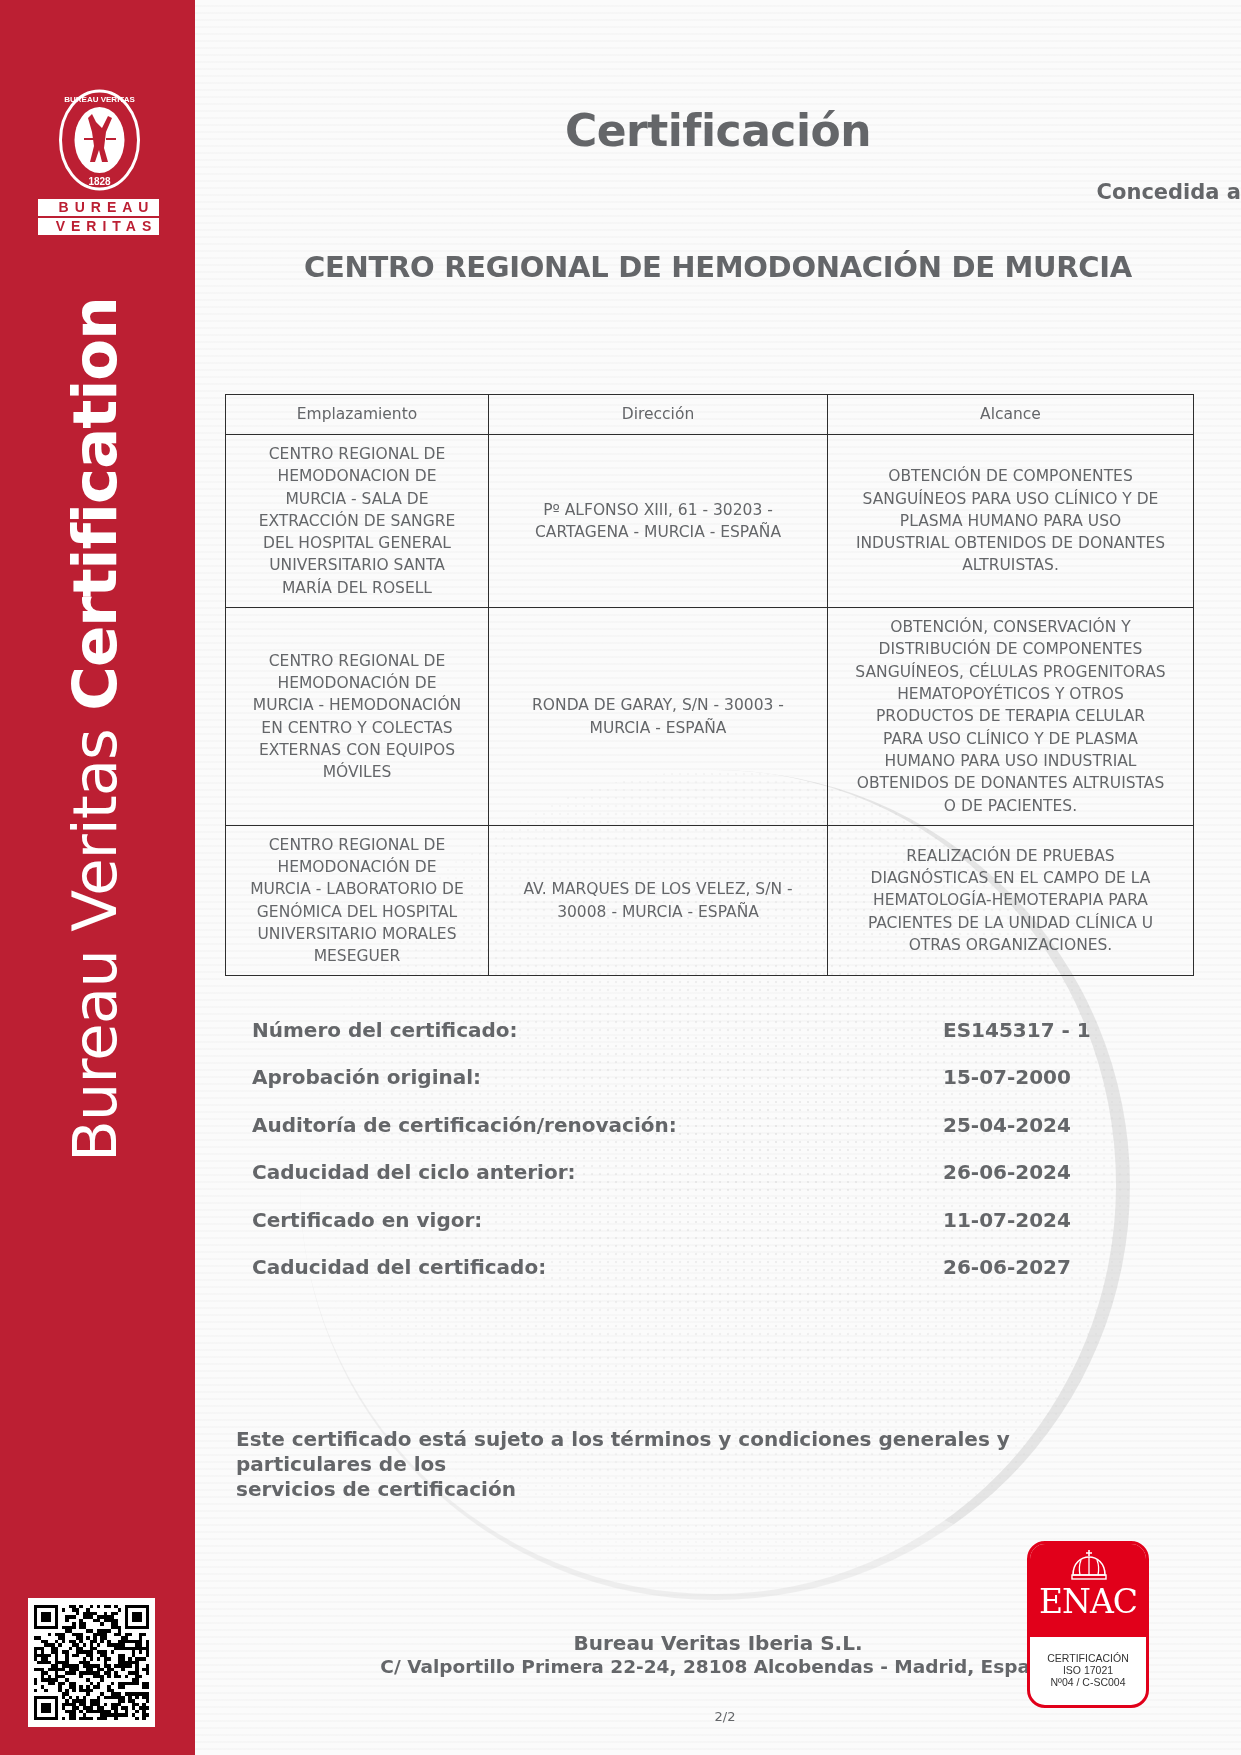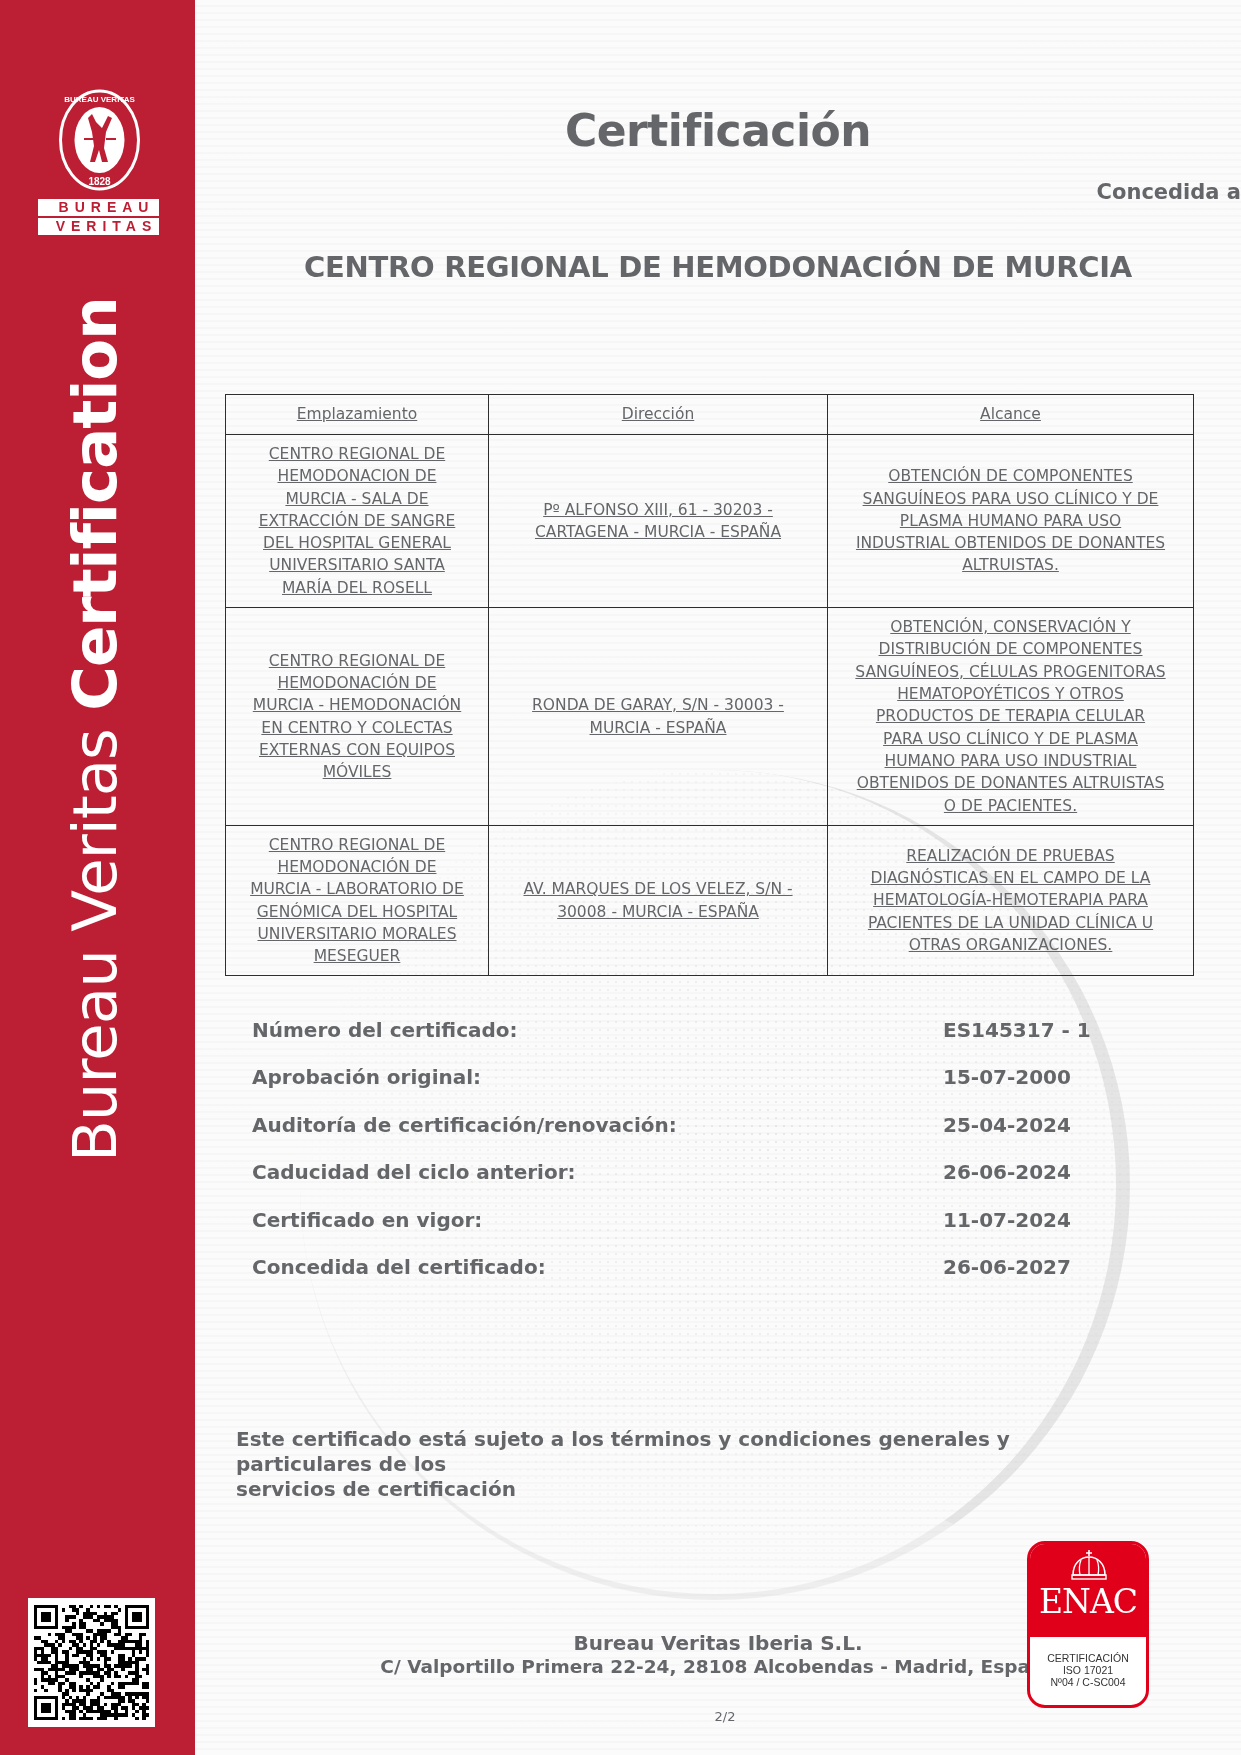--- a/index.html
+++ b/index.html
@@ -70,21 +70,21 @@
     font-size: 29px; font-weight: bold; color: #646669; letter-spacing: -0.3px;
   }
 
   table.sites {
     position: absolute; left: 225px; top: 394px; width: 968px;
     border-collapse: collapse; table-layout: fixed;
     font-size: 15.5px; color: #646669;
   }
   table.sites th, table.sites td {
     border: 1.5px solid #2e2e2e; text-align: center; vertical-align: middle;
-    line-height: 22.3px; font-weight: normal; padding: 0 8px; text-decoration: underline;
+    line-height: 22.3px; font-weight: normal; padding: 0 8px;
   }
   table.sites th { height: 40px; }
   table.sites col.c1 { width: 263px; }
   table.sites col.c2 { width: 339px; }
   table.sites col.c3 { width: 366px; }
   tr.r1 td { height: 173px; }
   tr.r2 td { height: 218px; }
   tr.r3 td { height: 150px; }
   .cell-line { display: block; }
 
@@ -736,21 +736,21 @@
   </div>
   <div class="detail-row">
     <span class="detail-label">Caducidad del ciclo anterior:</span>
     <span class="detail-value">26-06-2024</span>
   </div>
   <div class="detail-row">
     <span class="detail-label">Certificado en vigor:</span>
     <span class="detail-value">11-07-2024</span>
   </div>
   <div class="detail-row">
-    <span class="detail-label">Concedida del certificado:</span>
+    <span class="detail-label">Caducidad del certificado:</span>
     <span class="detail-value">26-06-2027</span>
   </div>
 </div>
 
 <div class="disclaimer">
   <div>Este certificado está sujeto a los términos y condiciones generales y particulares de los</div>
   <div>servicios de certificación</div>
 </div>
 
 <div class="footer-company">Bureau Veritas Iberia S.L.</div>

